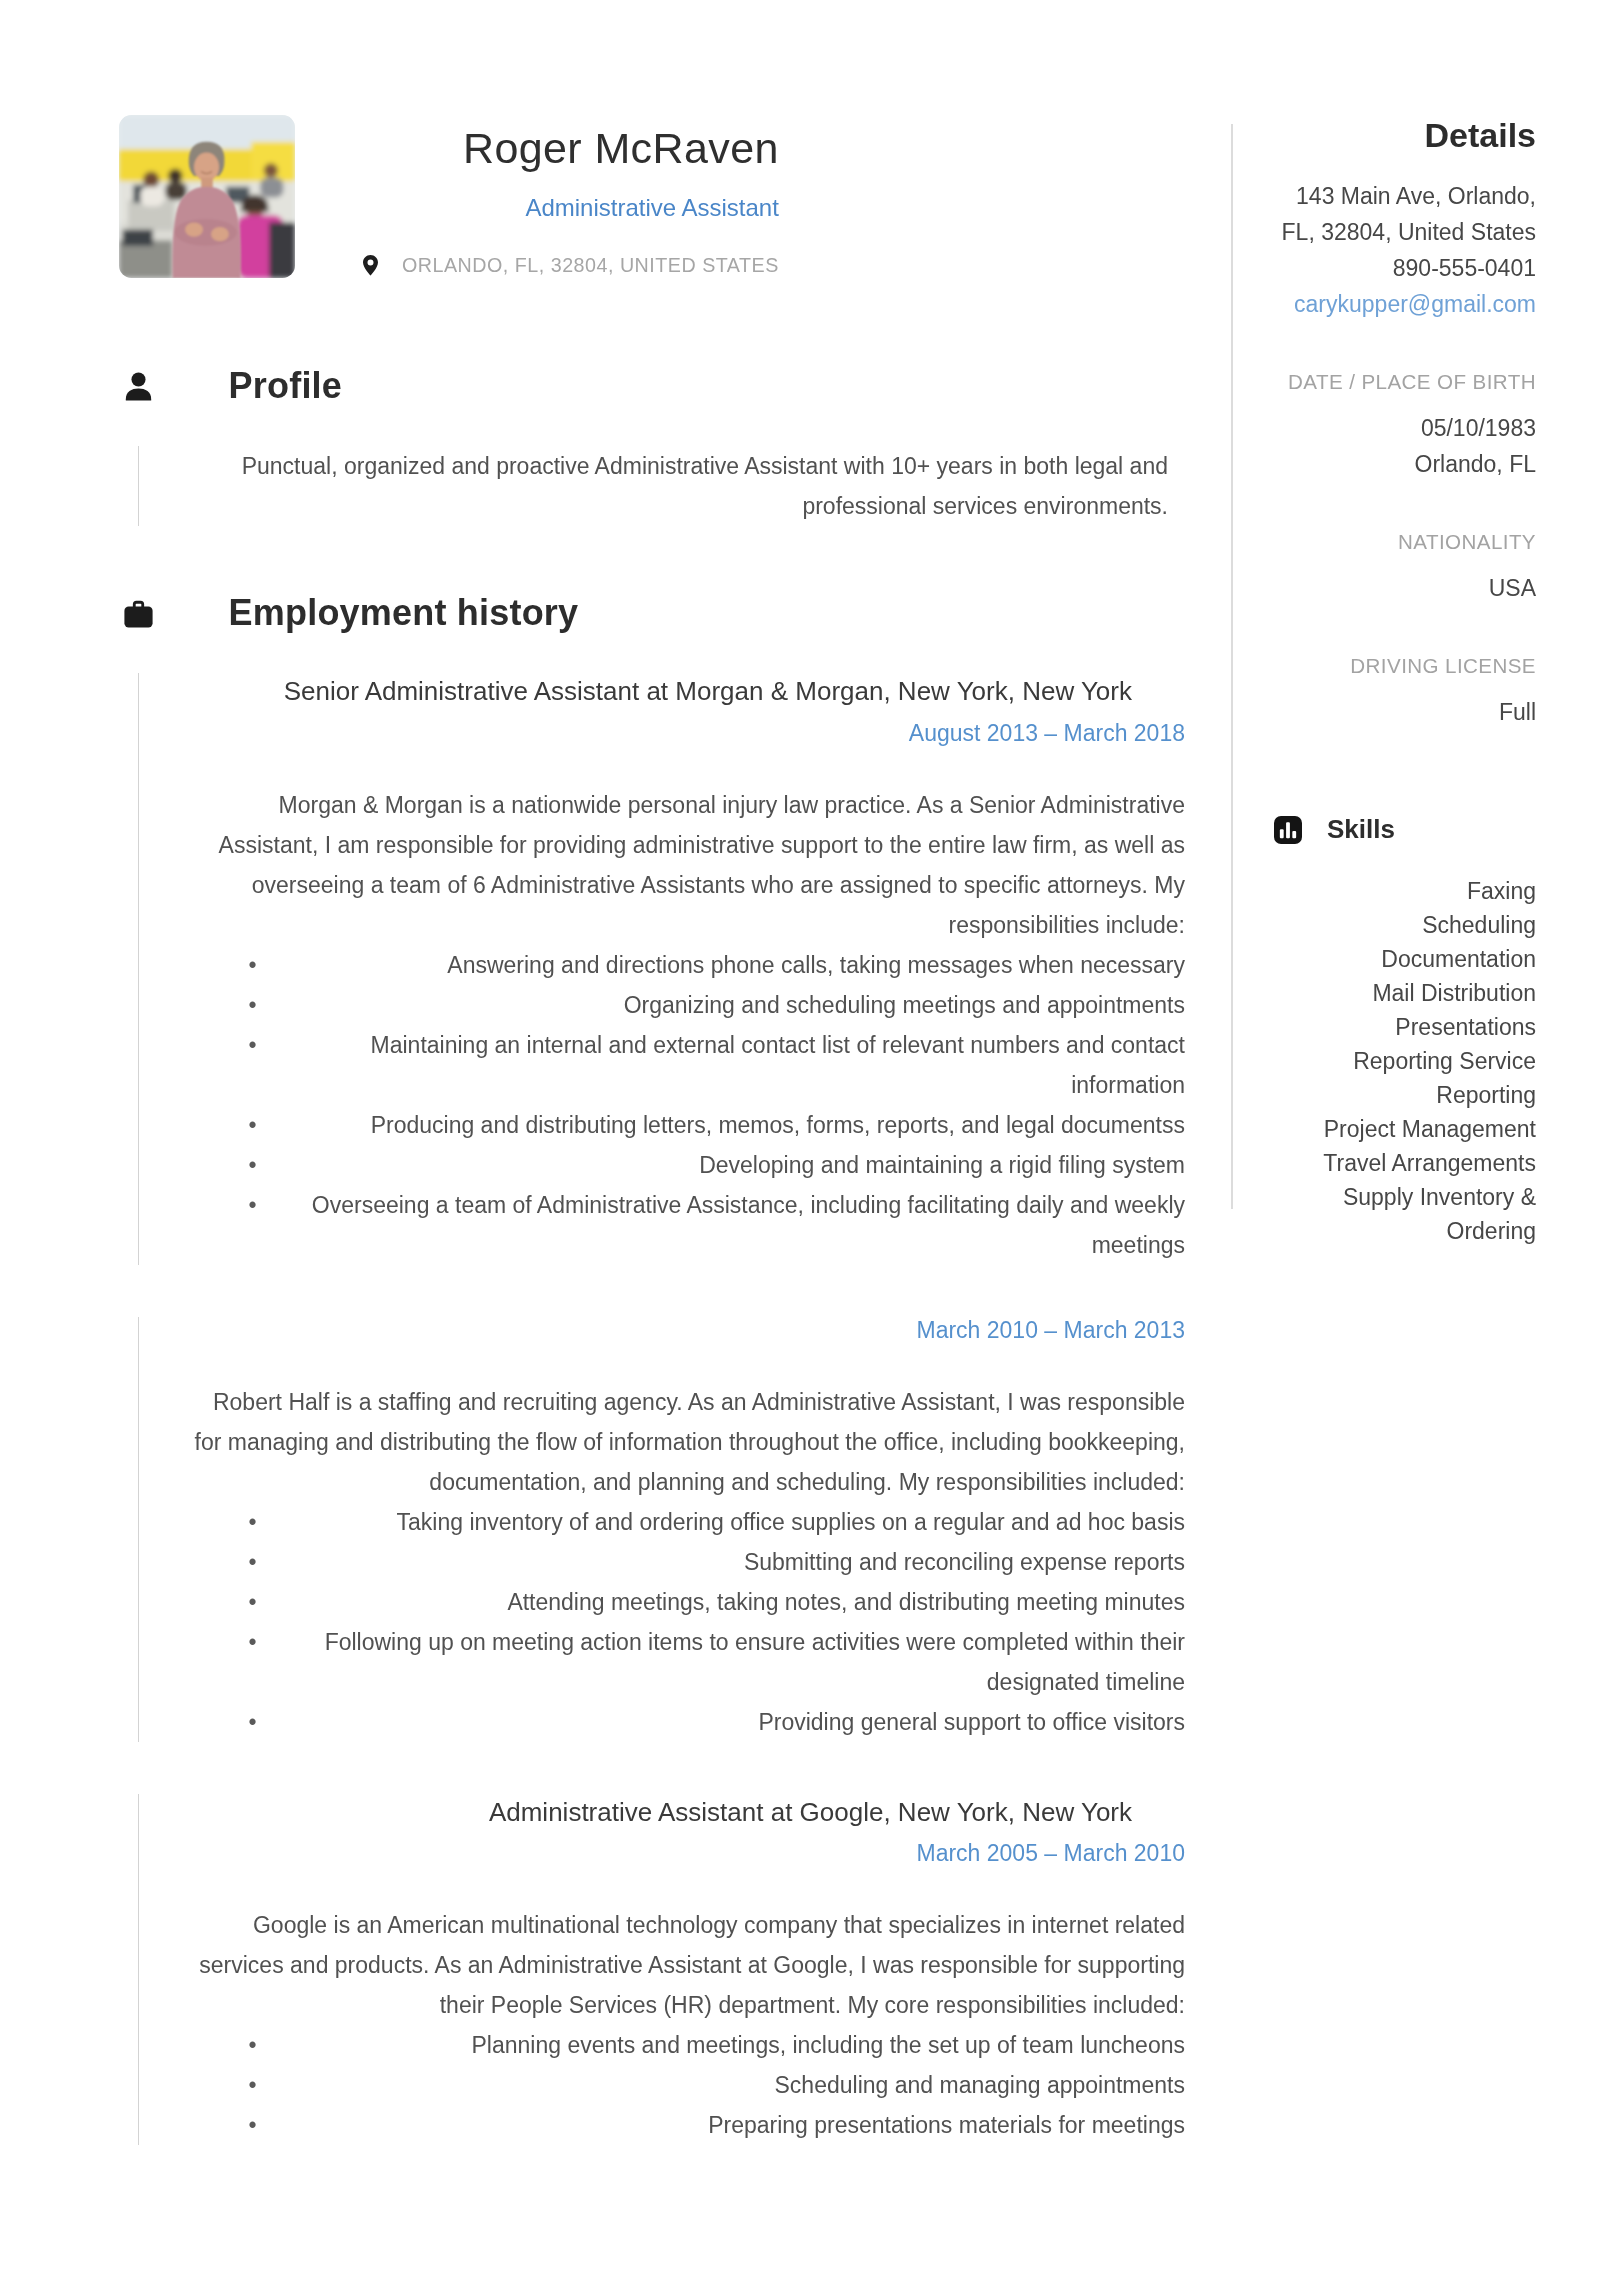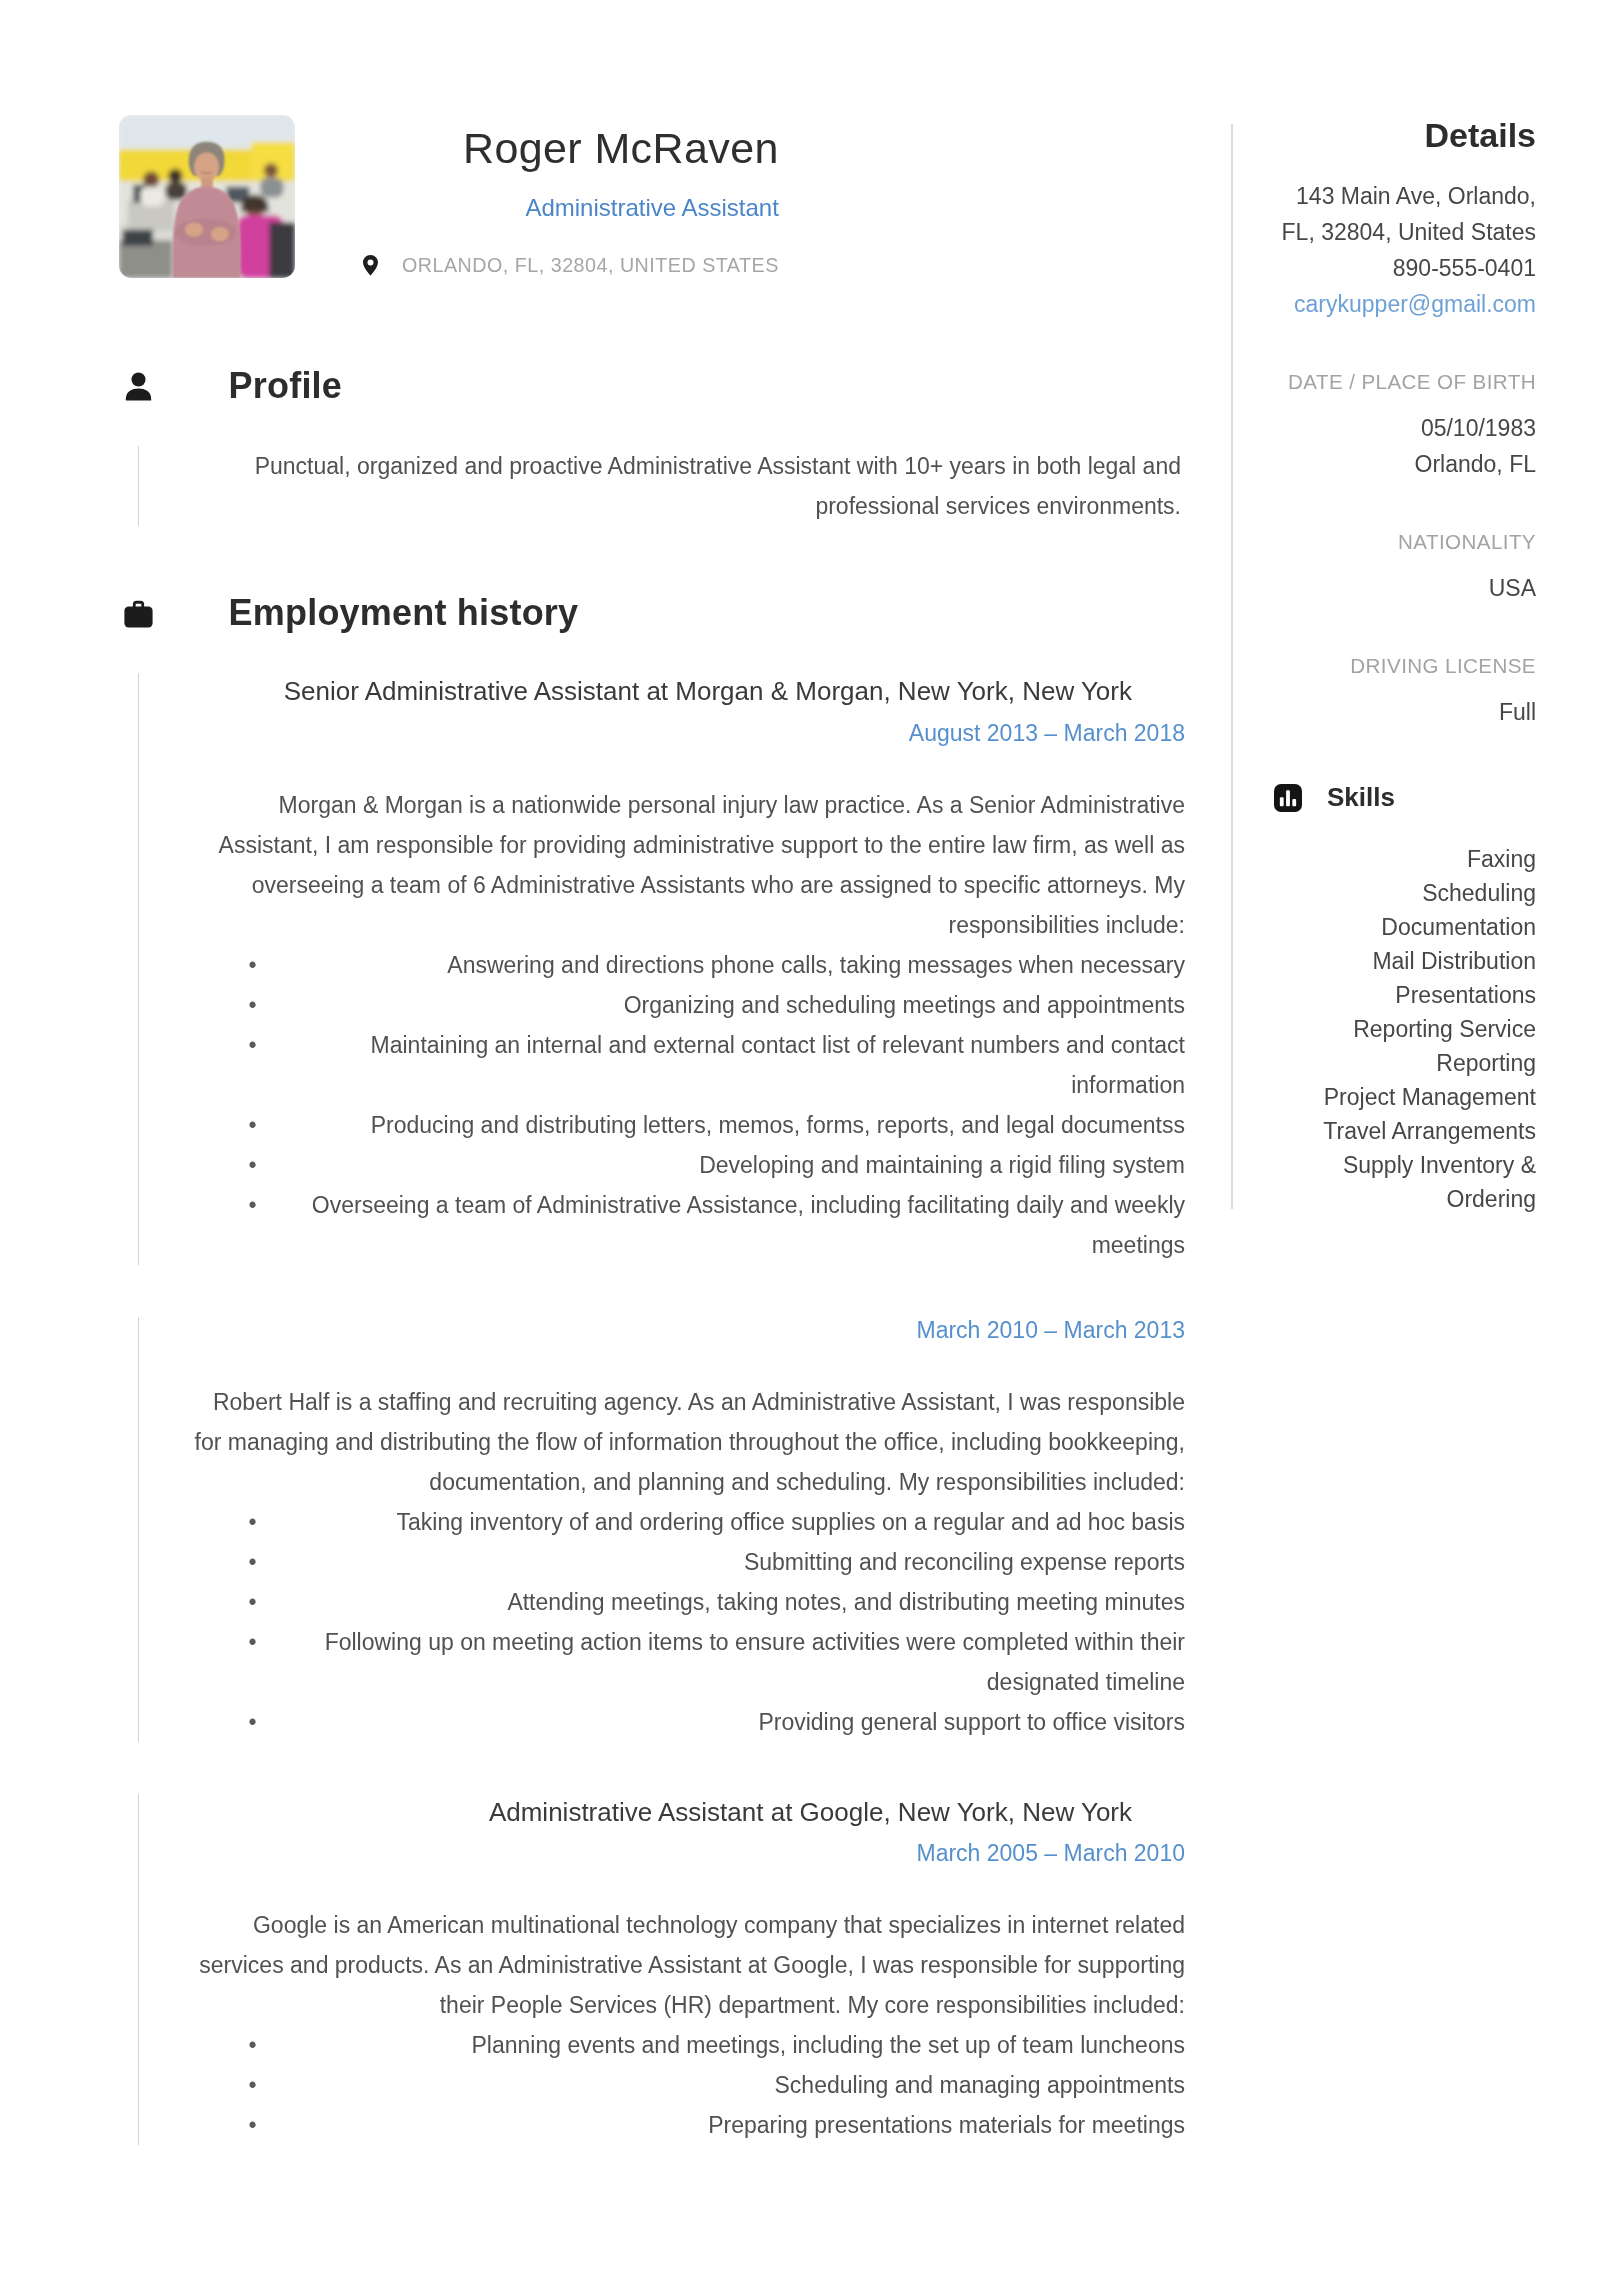--- a/index.html
+++ b/index.html
@@ -22,42 +22,42 @@
   .role { margin-top:21.5px; font-size:24px; color:#4a86c8; }
   .loc  { margin-top:32px; font-size:19.7px; color:#a6a6a6; letter-spacing:0.5px;
           display:flex; align-items:center; gap:24px; }
   .loc svg { flex:0 0 auto; }
 
   .sec-head { display:flex; align-items:center; margin:0 0 39px 3.6px;gap:36px; }
   .sec-head .sec-icon { width:31px; height:31px; flex:0 0 auto; }
   .sec-head h2 { margin:0 0 0 39px; font-size:36px; font-weight:600; color:#2d2d2d; letter-spacing:0.2px; }
 
   .entry { border-left:1.8px solid #d3d3d3; margin-left:19px; padding-left:53px; }
-  .entry p { margin:4px; font-size:23px; line-height:40px; color:#515151; }
+  .entry p { margin:17px; font-size:23px; line-height:40px; color:#515151; }
 
   .section-profile { margin-bottom:66px; }
   .section-employment { }
 
   .job { border-left:1.8px solid #d3d3d3; margin-left:19px; padding-left:53px; margin-bottom:52px; }
   .job:last-child { margin-bottom:0; }
   .job h3 { margin:0 0 10.7px; font-size:26px; font-weight:500; color:#3a3a3a; line-height:36px; max-width:940px; }
   .job .dates { font-size:23px; color:#5590cd; margin-bottom:38px; }
   .job p { margin:0; font-size:23px; line-height:40px; color:#515151; }
   .job ul { margin:0; padding:0 0 0 86px; list-style:none; }
   .job li { font-size:23px; line-height:40px; color:#515151; position:relative; }
   .job li::before { content:"\2022"; position:absolute; left:-29.6px; color:#5a5a5a; }
 
   
   .divider { position:absolute; left:1231px; top:124px; width:1.8px; height:1085px; background:#dcdcdc; }
   .sidebar { position:absolute; left:1274px; top:116px; width:262px; }
   .side-h { margin:0 0 23px; font-size:34px; font-weight:700; color:#2d2d2d; }
   .side-text { font-size:23px; line-height:36px; color:#474747; }
   .email { color:#6fa1d6; text-decoration:none; display:inline-block; }
   .side-label { margin-top:48px; margin-bottom:16px; font-size:20.6px; color:#a3a3a3; letter-spacing:0.4px; }
-  .skills-head { display:flex; align-items:center; margin-top:52px; margin-bottom:29px; }
+  .skills-head { display:flex; align-items:center; margin-top:84px; margin-bottom:29px; }
   .skills-head .sec-icon { width:28px; height:28px; }
   .skills-head h2 { margin:0 0 0 25px; font-size:26px; font-weight:700; color:#2d2d2d; }
   .skills-list { margin:0; padding:0; list-style:none; }
   .skills-list li { font-size:23px; line-height:34px; color:#474747; }
 </style>
 </head>
 <body>
 
 <div class="page">
 

